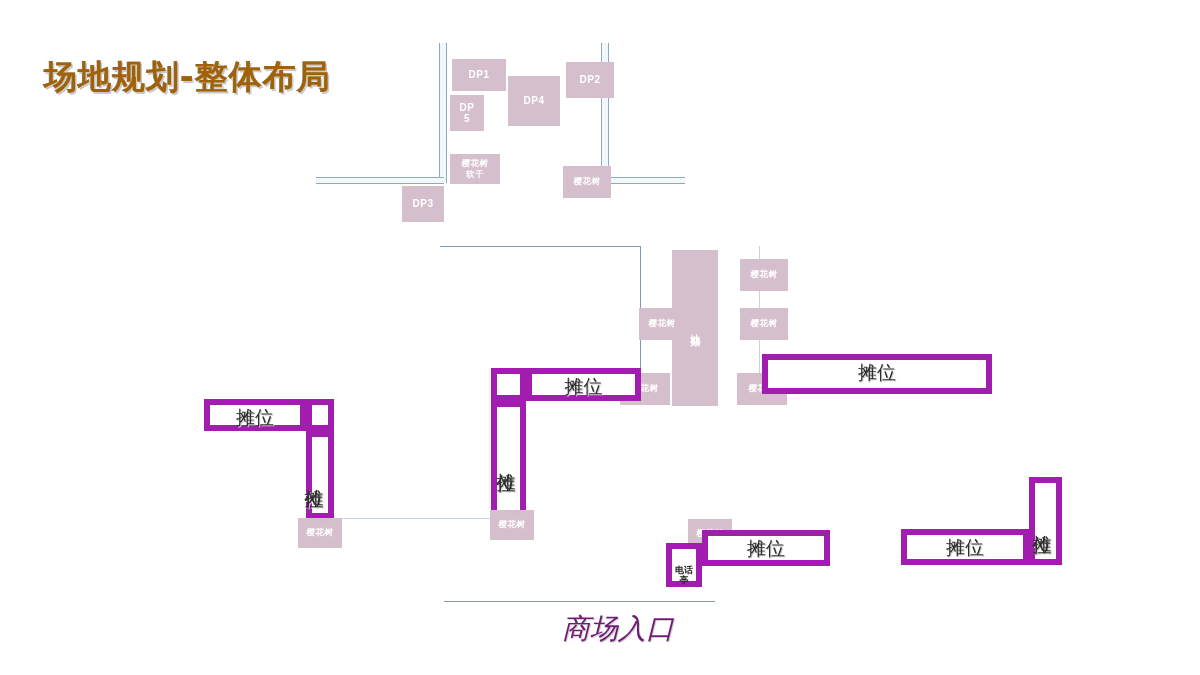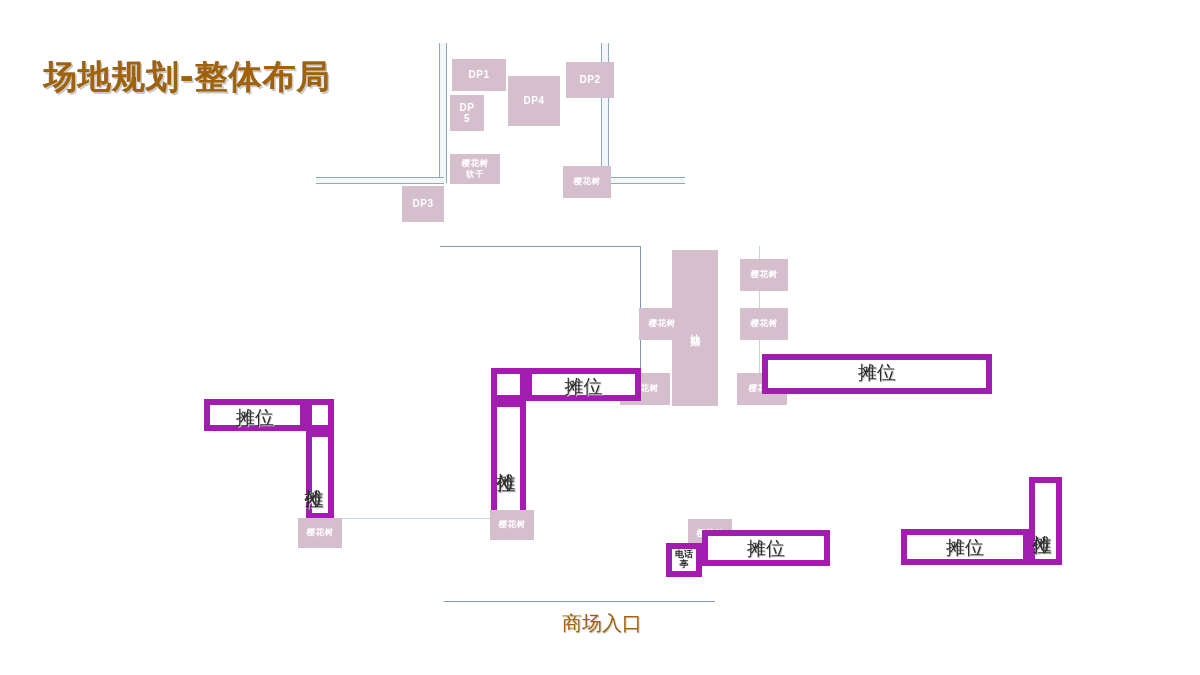--- a/index.html
+++ b/index.html
@@ -116,25 +116,26 @@
   }
 
   
   .entrance-line {
     position: absolute;
     height: 0;
     border-top: 1.5px solid #8098b4;
   }
   .entrance-label {
     position: absolute;
-    font-size: 20px;
-    color: #a16207;
+    font-size: 28px;
+    color: #701a75;
     white-space: nowrap;
     font-family: "DejaVu Sans", "Liberation Sans", sans-serif;
     text-shadow: 1px 1px 0 #d2d2d2;
+    font-style: italic;
   }
 </style>
 </head>
 <body>
 
 <div id="canvas">
 
   <div class="title">场地规划-整体布局</div>
 
   <div class="wall-v" style="left:439px; top:43px; width:8px; height:140px;"></div>
@@ -234,21 +235,21 @@
     <span>樱花树</span>
   </div>
   <div class="pink tree" style="left:490px; top:510px; width:44px; height:30px;">
     <span>樱花树</span>
   </div>
 
   <div class="pink tree" style="left:688px; top:519px; width:44px; height:30px;">
     <span>樱花树</span>
   </div>
 
-  <div class="stall small" style="left:666px; top:543px; width:36px; height:34px; padding:0 2px;">
+  <div class="stall small" style="left:666px; top:543px; width:36px; height:34px; padding:16px 2px;">
     <span style="display:block; word-break:break-all; line-height:1.15; text-align:center;">电话亭</span>
   </div>
 
   <div class="stall" style="left:702px; top:530px; width:128px; height:36px;">
     <span>摊位</span>
   </div>
 
   <div class="stall" style="left:901px; top:529px; width:128px; height:36px;">
     <span>摊位</span>
   </div>

